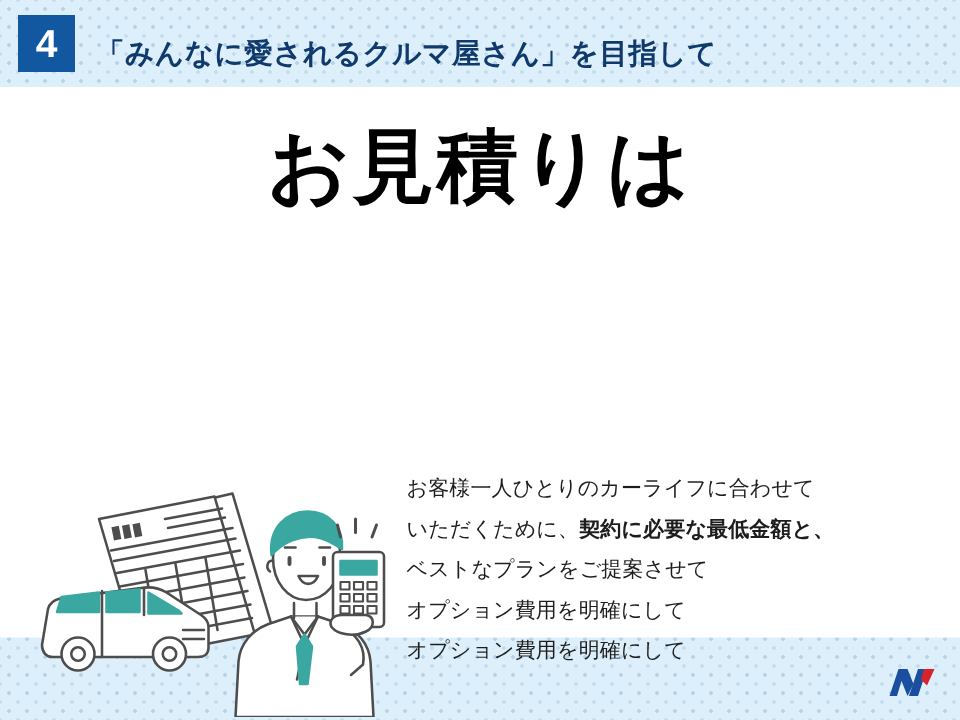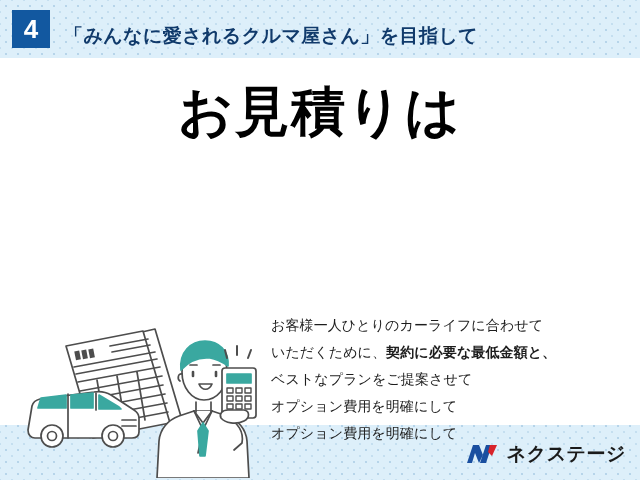--- a/index.html
+++ b/index.html
@@ -277,16 +277,15 @@
       </svg>
     </div>
   </div>
 
   <div id="footer-logo">
     <svg id="logo-mark" viewBox="0 0 34 24" xmlns="http://www.w3.org/2000/svg">
       <path d="M1 21 L7 3 L13 3 L17 13 L13 21 L9 11 L6 21 Z" fill="#1a4fa0"></path>
       <path d="M14 21 L20 3 L26 3 L20 21 Z" fill="#1a4fa0"></path>
       <path d="M24 3 L31 3 L26 14 L22 10 Z" fill="#d8232a"></path>
     </svg>
-    <div id="logo-text">ネクステージ</div>
   </div>
 
 </div>
 
 </body></html>

